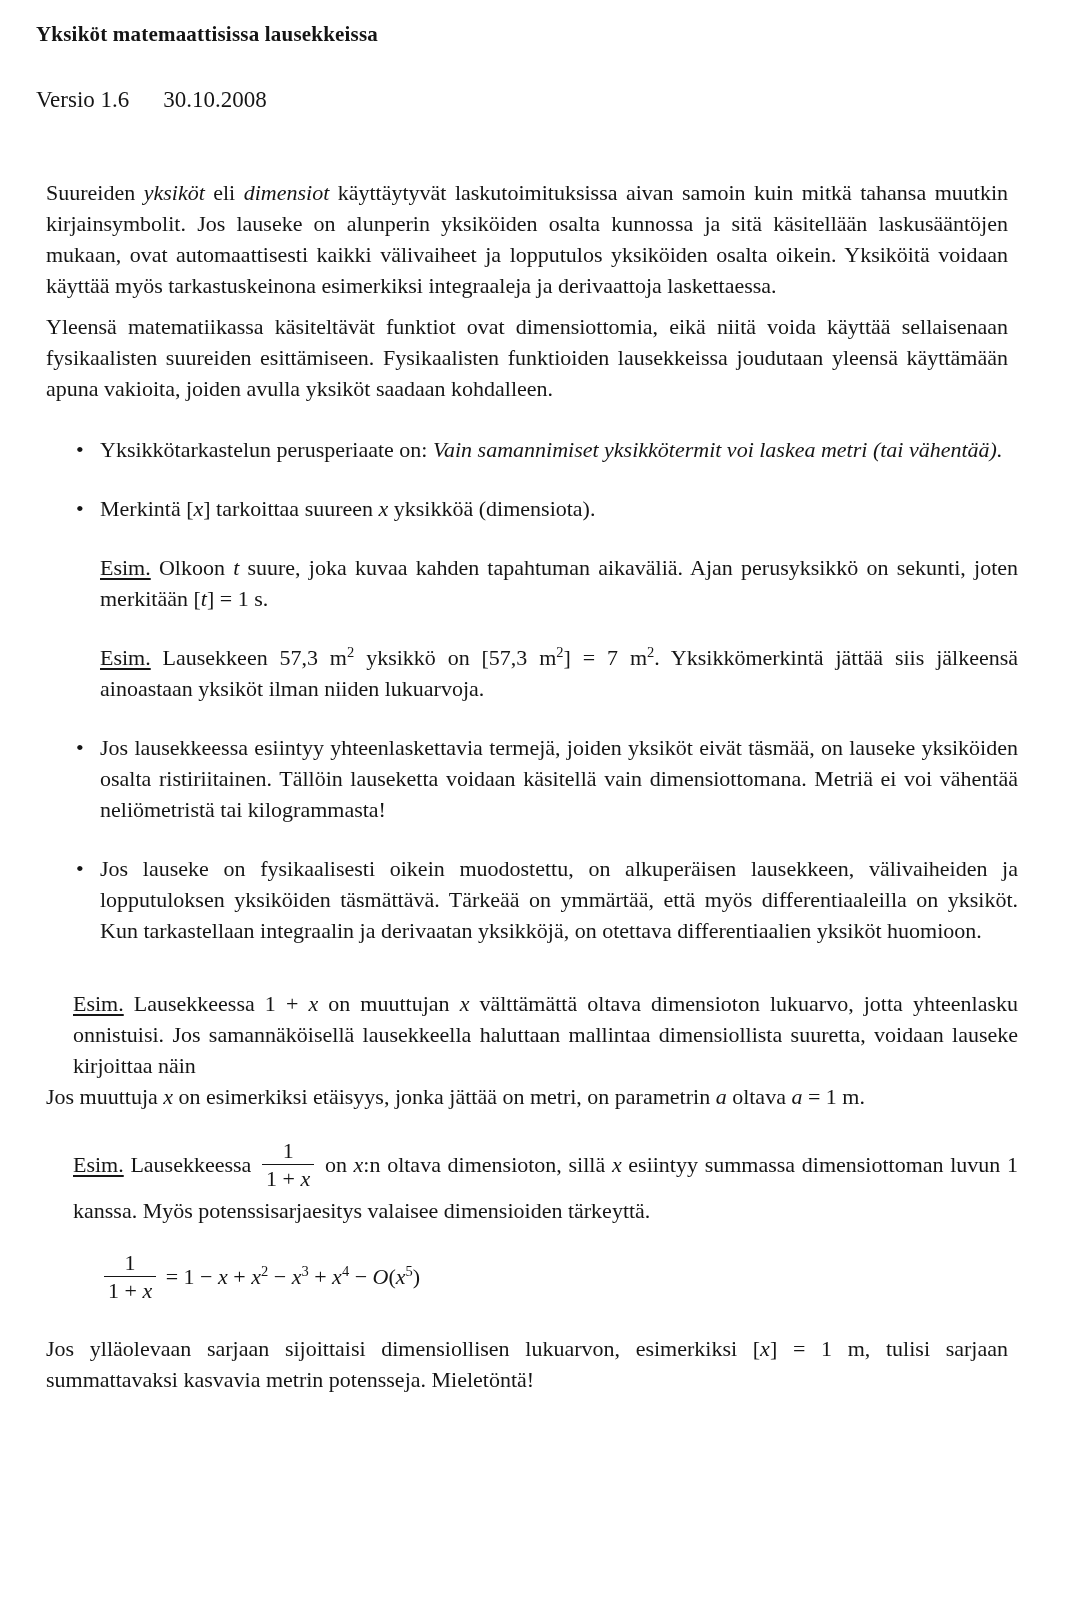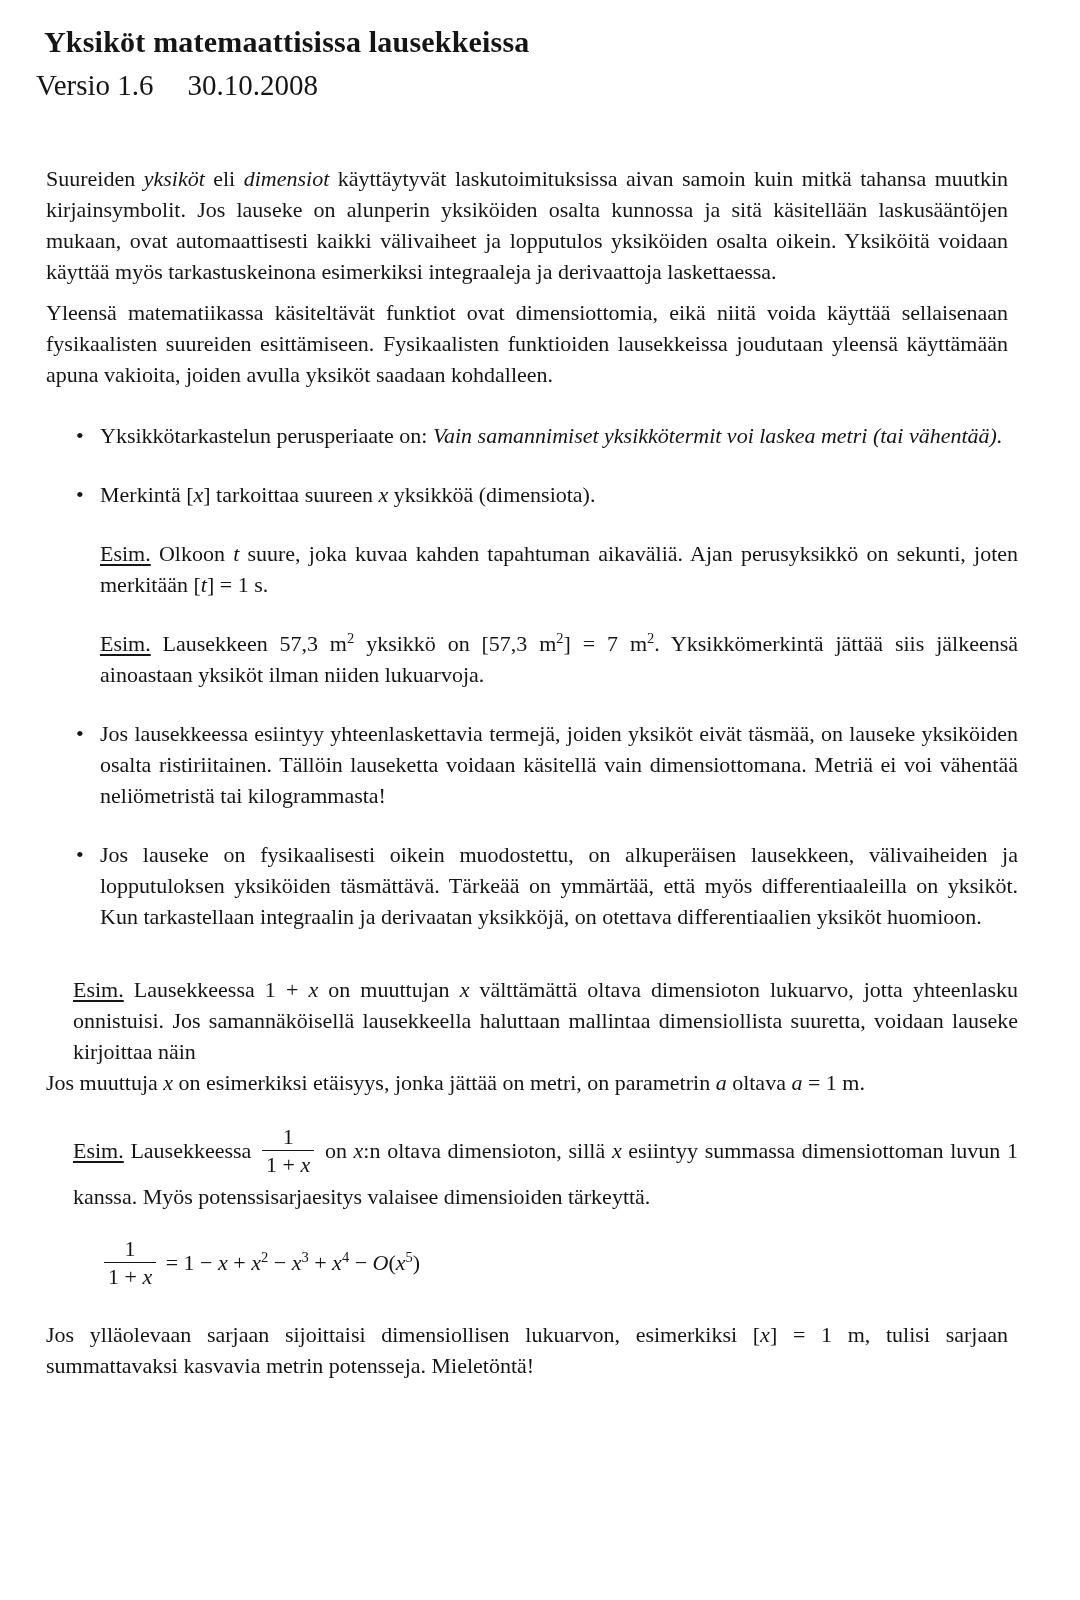--- a/index.html
+++ b/index.html
@@ -3,22 +3,22 @@
 <meta charset="utf-8">
 <style>
   html,body{margin:0;padding:0;background:#ffffff;}
   .page{
     width:1080px;height:1600px;box-sizing:border-box;
     padding:14px 62px 20px 36px;
     background:#ffffff;color:#151515;
     font-family:"Liberation Serif","DejaVu Serif",serif;
     font-size:22px;line-height:31px;overflow:hidden;
   }
-  .title{font-size:30px;line-height:40px;font-weight:bold;margin:8px;letter-spacing:0.2px;}
-  .version-line{font-size:29px;}
+  .title{font-size:21px;line-height:40px;font-weight:bold;margin:0;letter-spacing:0.2px;}
+  .version-line{margin-top:30px;font-size:23px;}
   .version-line .date{margin-left:34px;}
   .body{margin:10px;text-align:justify;}
   .p1{margin-top:62px;}
   .it{font-style:italic;}
   .u{text-decoration:underline;text-underline-offset:3px;}
   .list{margin-top:30px;}
   .li{position:relative;padding-left:64px;text-align:justify;margin-top:28px;}
   .li::before{content:"\2022";position:absolute;left:40px;top:0;}
   .example{margin-top:28px;text-align:justify;margin-left:37px;}
   .example.indented{margin-left:64px;}

